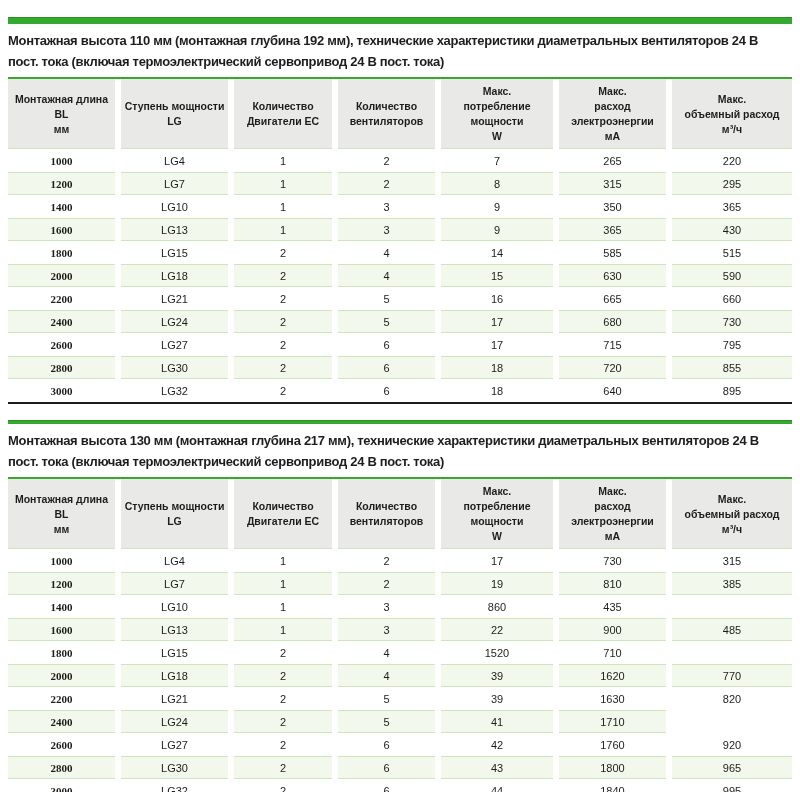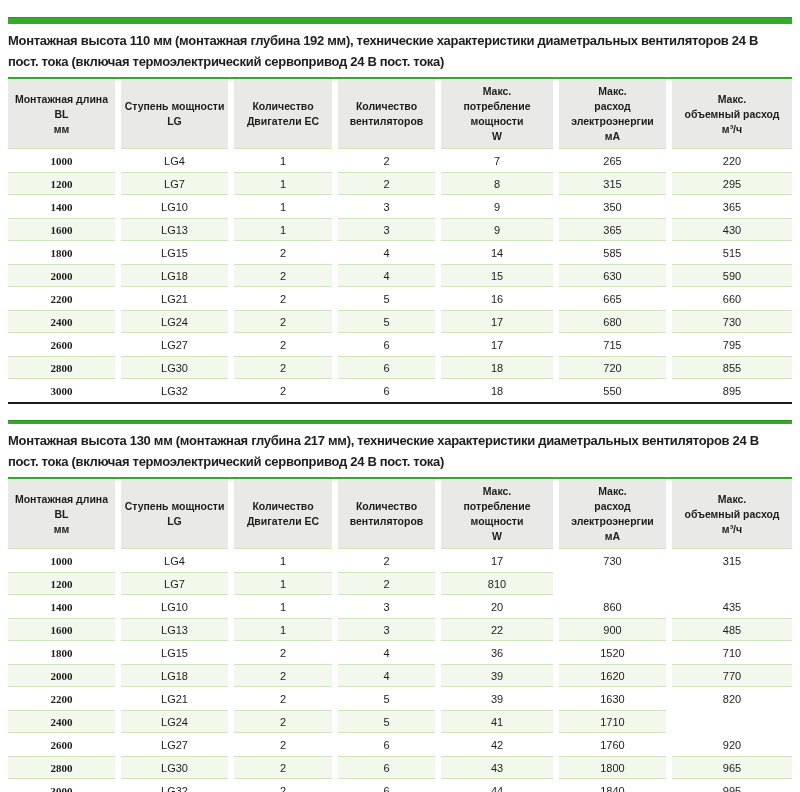--- a/index.html
+++ b/index.html
@@ -203,21 +203,21 @@
           <div class="cell">18</div>
           <div class="cell">720</div>
           <div class="cell">855</div>
         </div>
         <div class="trow plain">
           <div class="cell first">3000</div>
           <div class="cell">LG32</div>
           <div class="cell">2</div>
           <div class="cell">6</div>
           <div class="cell">18</div>
-          <div class="cell">550</div>
+          <div class="cell">640</div>
           <div class="cell">895</div>
         </div>
       </div>
   </section>
 
   <div class="bar thin"></div>
 
   <section>
     <h2 class="title">
       <span class="tline">Монтажная высота 130 мм (монтажная глубина 217 мм), технические характеристики диаметральных вентиляторов 24 В</span>
@@ -265,46 +265,46 @@
           <div class="cell">2</div>
           <div class="cell">17</div>
           <div class="cell">730</div>
           <div class="cell">315</div>
         </div>
         <div class="trow shaded">
           <div class="cell first">1200</div>
           <div class="cell">LG7</div>
           <div class="cell">1</div>
           <div class="cell">2</div>
+          <div class="cell">19</div>
           <div class="cell">810</div>
+          <div class="cell">385</div>
         </div>
         <div class="trow plain">
           <div class="cell first">1400</div>
           <div class="cell">LG10</div>
           <div class="cell">1</div>
           <div class="cell">3</div>
-          <div class="cell">20</div>
           <div class="cell">860</div>
           <div class="cell">435</div>
         </div>
         <div class="trow shaded">
           <div class="cell first">1600</div>
           <div class="cell">LG13</div>
           <div class="cell">1</div>
           <div class="cell">3</div>
           <div class="cell">22</div>
           <div class="cell">900</div>
           <div class="cell">485</div>
         </div>
         <div class="trow plain">
           <div class="cell first">1800</div>
           <div class="cell">LG15</div>
           <div class="cell">2</div>
           <div class="cell">4</div>
-          <div class="cell">36</div>
           <div class="cell">1520</div>
           <div class="cell">710</div>
         </div>
         <div class="trow shaded">
           <div class="cell first">2000</div>
           <div class="cell">LG18</div>
           <div class="cell">2</div>
           <div class="cell">4</div>
           <div class="cell">39</div>
           <div class="cell">1620</div>

